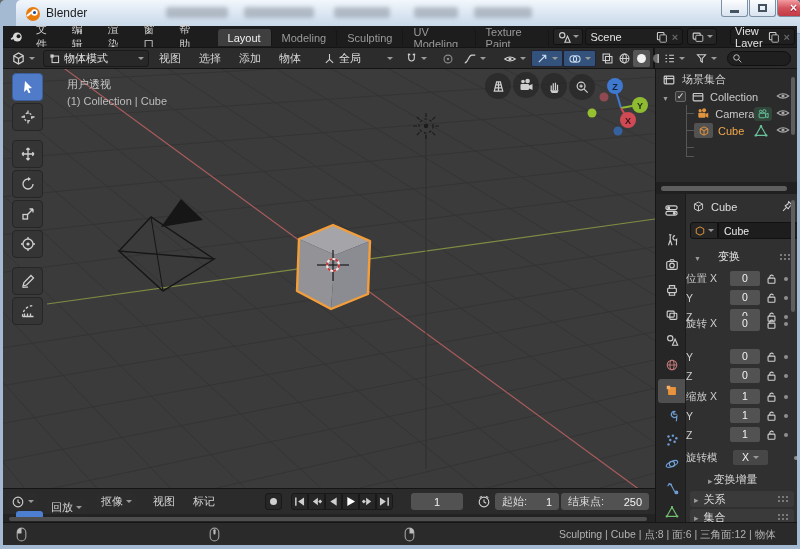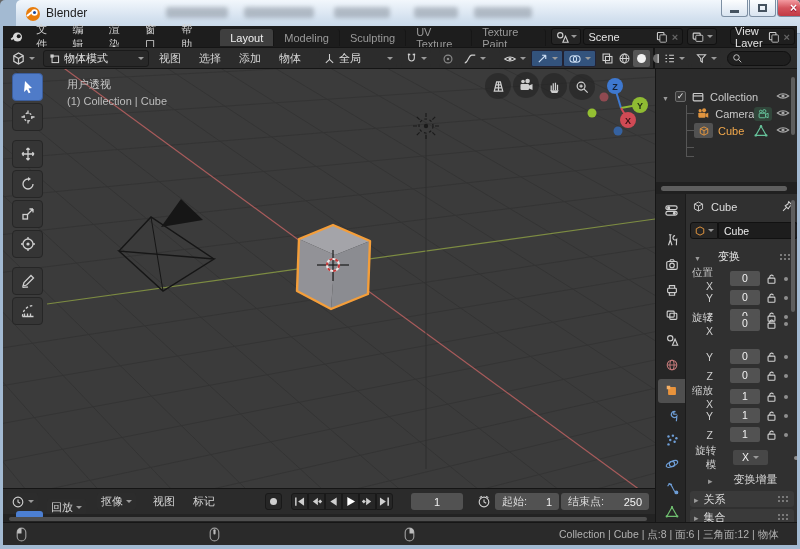--- a/index.html
+++ b/index.html
@@ -56,21 +56,21 @@
 .checkbox{width:11px;height:11px;background:#3a3a3a;border:1px solid #6b6b6b;border-radius:2px;color:#f0f0f0;
   font-size:9px;line-height:9px;text-align:center}
 .divider{position:absolute;left:655px;top:182px;width:142px;height:12px;background:#202020;border-left:1px solid #161616}
 .scrollpill{position:absolute;background:#5e5e5e;border-radius:3px}
 
 .props{position:absolute;left:655px;top:194px;width:142px;height:328px;background:#303030;border-left:1px solid #161616;overflow:hidden}
 .prail{position:absolute;left:0;top:0;width:30px;height:100%;background:#262626;border-right:1px solid #1b1b1b}
 .ptab{position:absolute;left:2px;width:27px;height:24px;display:flex;align-items:center;justify-content:center;border-radius:3px 0 0 3px}
 .ptab.active{background:#4f4f4f}
 .prow{position:absolute;left:30px;width:112px;height:17px;display:flex;align-items:center}
-.plabel{width:44px;text-align:right;color:#cfcfcf;padding-right:17px;font-size:10.5px}
+.plabel{width:44px;color:#cfcfcf;padding-right:5px;font-size:10.5px}
 .pfield{width:30px;height:15px;background:#525252;border-radius:2px;color:#f2f2f2;text-align:center;line-height:15px;font-size:10.5px}
 .dot{width:4px;height:4px;border-radius:2px;background:#8f8f8f;margin-left:7px}
 .grip{width:13px;height:8px;background-image:radial-gradient(#7a7a7a 1px,transparent 1.2px);background-size:4px 4px}
 .sectionhdr{position:absolute;left:34px;width:104px;height:16px;background:#3a3a3a;border-radius:3px;display:flex;align-items:center;padding:0 4px;color:#dcdcdc}
 .nameinput{width:80px;height:17px;background:#1d1d1d;border:1px solid #111;border-radius:0 3px 3px 0;color:#ececec;font-size:10.5px;padding:0 5px;font-family:inherit}
 
 .timeline{position:absolute;left:3px;top:488px;width:652px;height:26px;background:#2b2b2b;border-top:1px solid #151515}
 .tl-strip{position:absolute;left:3px;top:514px;width:652px;height:8px;background:#232323}
 .tl-field{position:absolute;top:4px;height:17px;background:#525252;border-radius:3px;display:flex;align-items:center;justify-content:center;color:#f2f2f2}
 .playbtn{width:17px;height:17px;background:#262626;border:1px solid #191919;display:flex;align-items:center;justify-content:center}
@@ -121,21 +121,21 @@
     </svg>
     <span class="menu-item">文件</span>
     <span class="menu-item">编辑</span>
     <span class="menu-item">渲染</span>
     <span class="menu-item">窗口</span>
     <span class="menu-item">帮助</span>
     <div style="width:14px"></div>
     <div class="ws-tab active">Layout</div>
     <div class="ws-tab">Modeling</div>
     <div class="ws-tab">Sculpting</div>
-    <div class="ws-tab">UV Texture</div>
+    <div class="ws-tab">UV Modeling</div>
     <div class="ws-tab">Texture Paint</div>
     <div style="width:6px"></div>
     <div class="iconbtn">
       <svg width="14" height="14" viewBox="0 0 16 16">
         <circle class="st" cx="6" cy="6" r="3"></circle>
           <path class="st" d="M9 14 l3-7 3 7 z"></path>
         </svg>
       <span class="cv"></span>
     </div>
     <div class="idblock" style="width:118px;margin-left:2px">
@@ -437,20 +437,27 @@
       <div class="tool">
         <svg width="16" height="16" viewBox="0 0 16 16">
           <path class="st" d="M2.5 13.5 H13.5 M4.5 13.5 V10.5 M7.5 13.5 V10.5 M10.5 13.5 V10.5"></path>
           <path class="st" d="M2.5 13.5 A11 11 0 0 1 12.5 2.5" stroke-dasharray="2.5 2"></path>
           </svg>
       </div>
     </div>
   </div>
 
   <div class="outliner">
+    <div class="ol-row" style="top:2px">
+      <svg style="margin-left:6px" width="14" height="14" viewBox="0 0 16 16">
+        <rect class="st" x="2.5" y="3.5" width="11" height="9" rx="1"></rect>
+          <path class="st" d="M2.5 6.5 h11 M5 3.5 v9"></path>
+        </svg>
+      <span class="ol-label" style="margin-left:6px">场景集合</span>
+    </div>
 
     <div class="ol-row" style="top:19px">
       <span class="tri-down" style="margin-left:6px"></span>
       <div class="checkbox" style="margin-left:6px">✓</div>
       <svg style="margin-left:5px" width="14" height="14" viewBox="0 0 16 16">
         <rect class="st" x="2.5" y="4" width="11" height="8.5" rx="1"></rect>
           <path class="st" d="M2.5 6.8 h11"></path>
         </svg>
       <span class="ol-label" style="margin-left:5px">Collection</span>
       <div class="eye">
@@ -752,21 +759,21 @@
       <span class="plabel" style="width:48px">旋转模</span>
       <div class="pfield" style="width:36px;background:#474747;display:flex;align-items:center;justify-content:center;gap:4px">
         <span>X</span>
         <span class="cv"></span>
       </div>
       <div class="dot" style="margin-left:26px"></div>
     </div>
 
     <div class="prow" style="top:277px">
       <span class="tri-right" style="margin-left:22px"></span>
-      <span style="margin-left:21px;color:#d4d4d4">变换增量</span>
+      <span style="margin-left:1px;color:#d4d4d4">变换增量</span>
     </div>
     <div class="sectionhdr" style="top:297px">
       <span class="tri-right"></span>
       <span style="margin-left:5px;flex:1">关系</span>
       <div class="grip"></div>
     </div>
     <div class="sectionhdr" style="top:315px">
       <span class="tri-right"></span>
       <span style="margin-left:5px;flex:1">集合</span>
       <div class="grip"></div>
@@ -861,16 +868,16 @@
       <path d="M5 1 a4 3.5 0 0 0 -4 3.5 V6 h4 z" fill="#bdbdbd"></path>
       </svg>
     <svg class="abs" style="left:206px;top:4px" width="11" height="15" viewBox="0 0 10 14">
       <rect x="1" y="1" width="8" height="12" rx="4" stroke="#9a9a9a" fill="none" stroke-width="1.1"></rect>
       <rect x="4" y="2" width="2" height="5" rx="1" fill="#bdbdbd"></rect>
       </svg>
     <svg class="abs" style="left:401px;top:4px" width="11" height="15" viewBox="0 0 10 14">
       <rect x="1" y="1" width="8" height="12" rx="4" stroke="#9a9a9a" fill="none" stroke-width="1.1"></rect>
       <path d="M5 1 a4 3.5 0 0 1 4 3.5 V6 h-4 z" fill="#bdbdbd"></path>
       </svg>
-    <div class="sb-right">Collection | Cube | 点:8 | 面:6 | 三角面:12 | 物体</div>
+    <div class="sb-right">Sculpting | Cube | 点:8 | 面:6 | 三角面:12 | 物体</div>
   </div>
 
 </div>
 
 </body></html>

